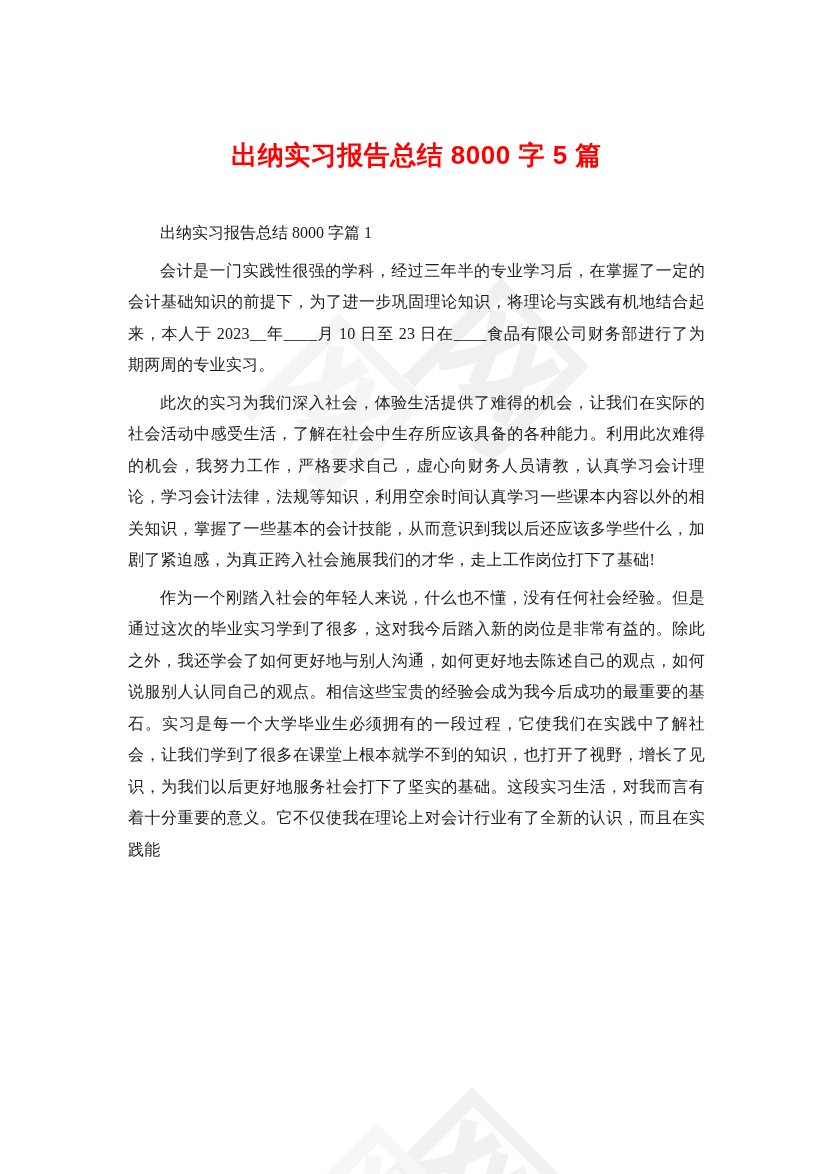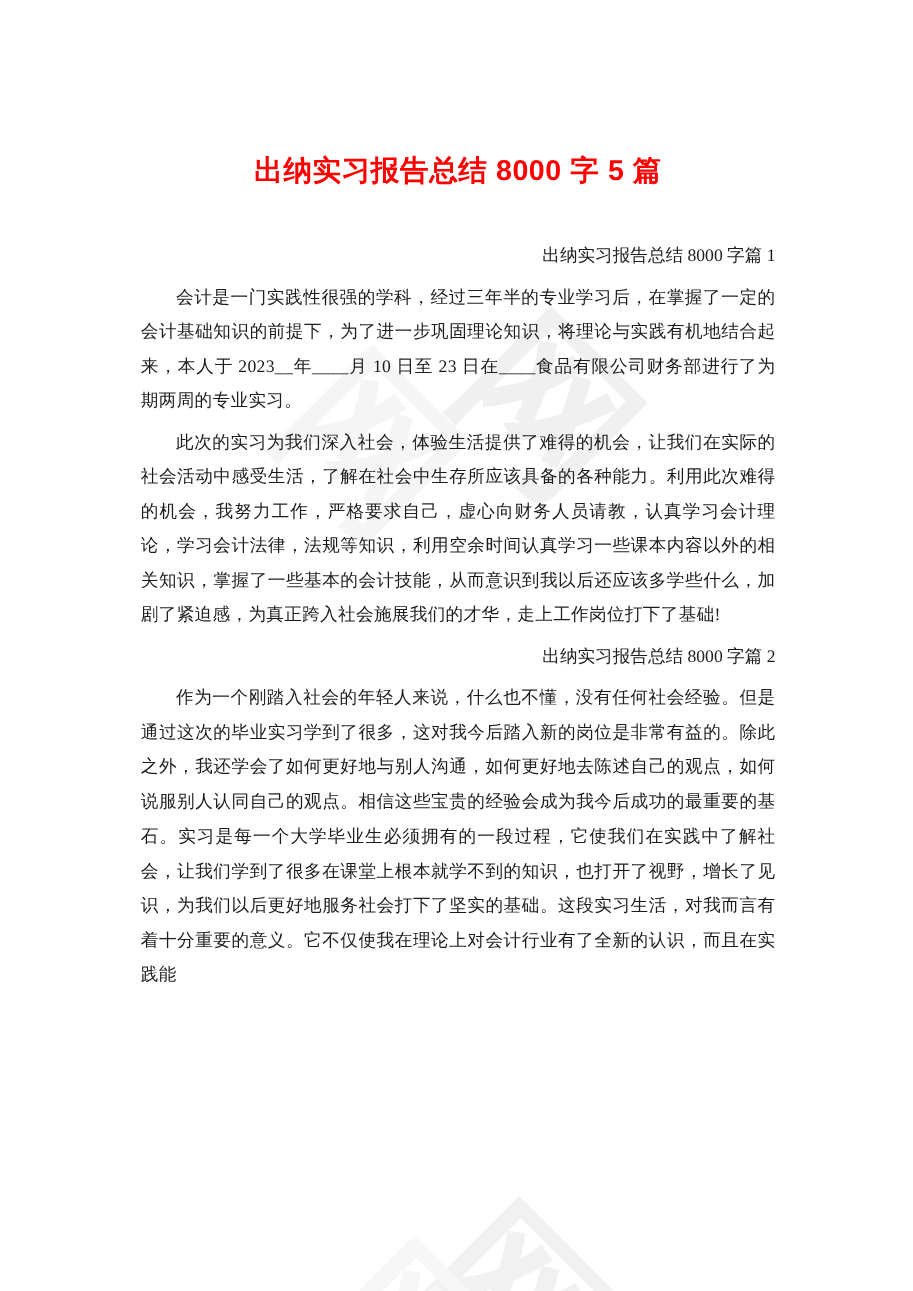--- a/index.html
+++ b/index.html
@@ -31,21 +31,20 @@
     color: #fe0000;
     letter-spacing: 0.5px;
   }
   .section-heading {
     margin: 0 0 6px 0;
     font-size: 16px;
     line-height: 31.5px;
     color: #1c1c1c;
     text-indent: 2em;
     font-weight: normal;
-    text-align: right;
   }
   .section-heading.first {
     margin-top: 45px;
   }
   .para {
     margin: 0 0 6px 0;
     font-size: 16px;
     line-height: 31.5px;
     color: #1c1c1c;
     text-align: justify;
@@ -85,18 +84,17 @@
 
     <h1 class="doc-title">出纳实习报告总结 8000 字 5 篇</h1>
 
     <p class="section-heading first">出纳实习报告总结 8000 字篇 1</p>
 
     <p class="para">会计是一门实践性很强的学科，经过三年半的专业学习后，在掌握了一定的会计基础知识的前提下，为了进一步巩固理论知识，将理论与实践有机地结合起来，本人于 2023__年____月 10 日至 23 日在____食品有限公司财务部进行了为期两周的专业实习。</p>
 
 
     <p class="para">此次的实习为我们深入社会，体验生活提供了难得的机会，让我们在实际的社会活动中感受生活，了解在社会中生存所应该具备的各种能力。利用此次难得的机会，我努力工作，严格要求自己，虚心向财务人员请教，认真学习会计理论，学习会计法律，法规等知识，利用空余时间认真学习一些课本内容以外的相关知识，掌握了一些基本的会计技能，从而意识到我以后还应该多学些什么，加剧了紧迫感，为真正跨入社会施展我们的才华，走上工作岗位打下了基础!</p>
 
-    <p class="section-heading">出纳实习报告总结 8000 字篇 2</p>
 
     <p class="para">作为一个刚踏入社会的年轻人来说，什么也不懂，没有任何社会经验。但是通过这次的毕业实习学到了很多，这对我今后踏入新的岗位是非常有益的。除此之外，我还学会了如何更好地与别人沟通，如何更好地去陈述自己的观点，如何说服别人认同自己的观点。相信这些宝贵的经验会成为我今后成功的最重要的基石。实习是每一个大学毕业生必须拥有的一段过程，它使我们在实践中了解社会，让我们学到了很多在课堂上根本就学不到的知识，也打开了视野，增长了见识，为我们以后更好地服务社会打下了坚实的基础。这段实习生活，对我而言有着十分重要的意义。它不仅使我在理论上对会计行业有了全新的认识，而且在实践能</p>
 
   </div>
 </div>
 
 </body></html>

